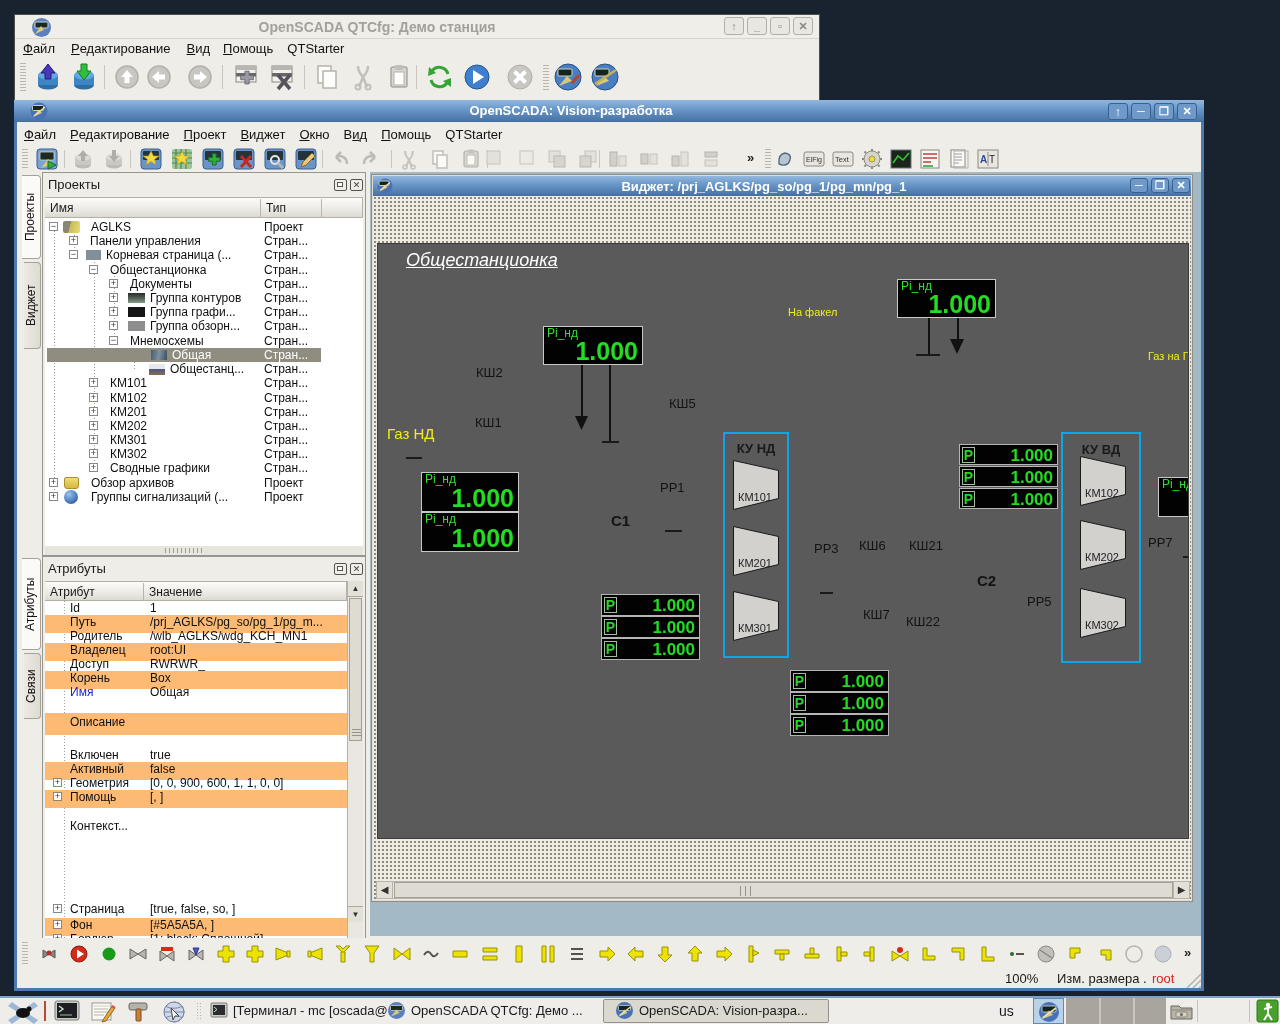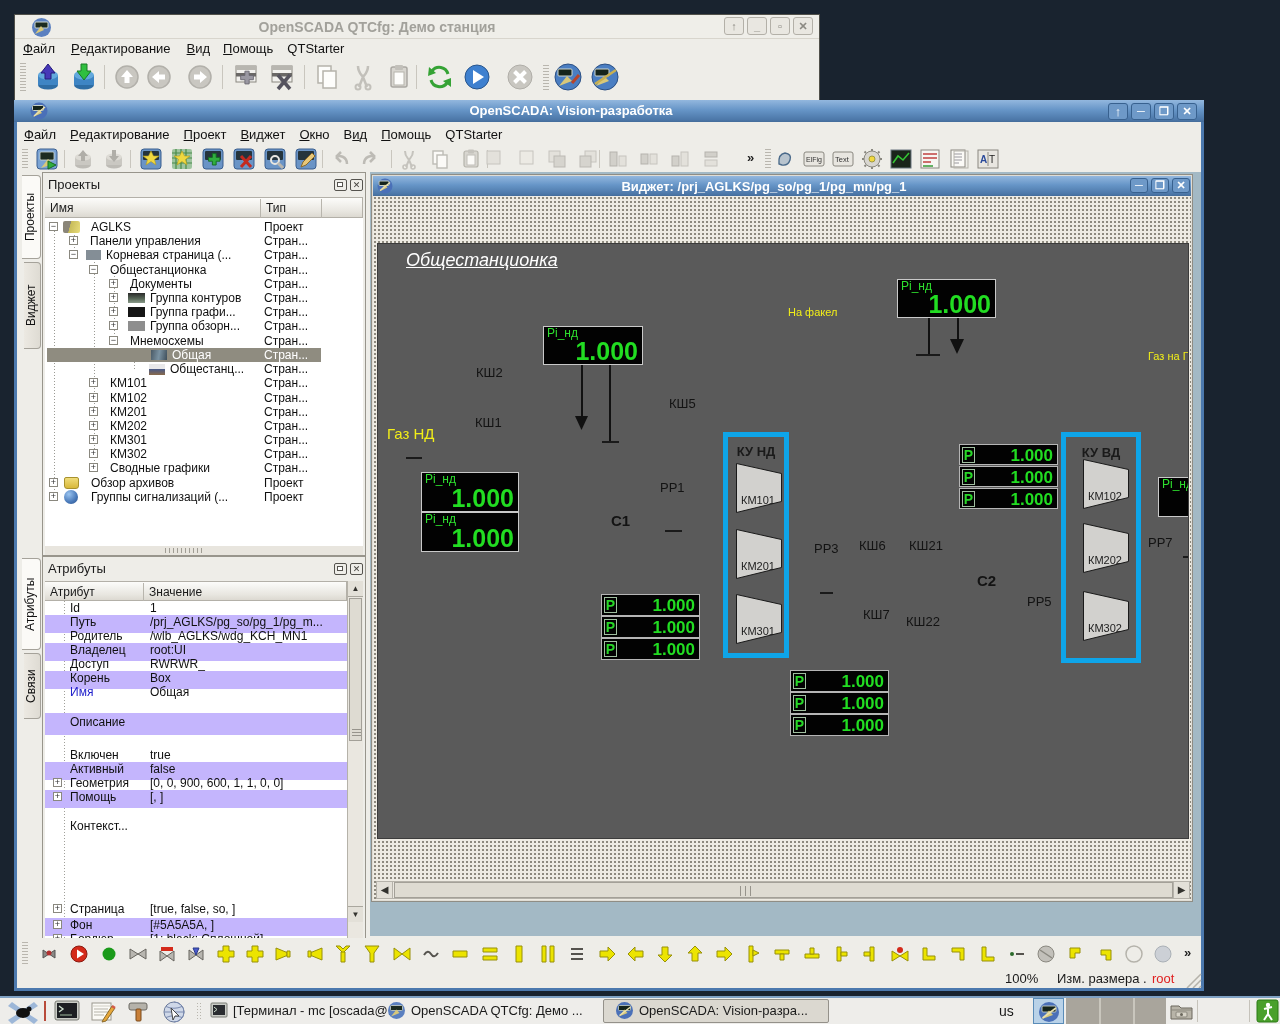--- a/index.html
+++ b/index.html
@@ -13,37 +13,37 @@
 .menu span{display:inline-block;color:#111;}
 .u{text-decoration:underline;}
 .grip{position:absolute;width:6px;background-image:repeating-linear-gradient(to bottom,#b9b6ae 0 1px,transparent 1px 3px);}
 .vsep{position:absolute;width:1px;background:#c9c6be;}
 
 .trow{position:absolute;height:14px;font-size:12px;color:#101010;white-space:nowrap;}
 .pm{position:absolute;width:9px;height:9px;background:#fff;border:1px solid #8a887f;font-size:9px;line-height:7px;text-align:center;color:#333;}
 .t2{position:absolute;left:219px;}
 
 .arow{position:absolute;left:0px;width:302px;height:18px;font-size:12px;color:#101010;}
-.agray{background:#c4b5fd;}
+.agray{background:#fdba74;}
 .alab{position:absolute;left:25px;}
 .aval{position:absolute;left:105px;white-space:nowrap;}
 
 .disp{position:absolute;background:#020202;border:1px solid #c9c9c9;}
 .disp .tag{position:absolute;left:3px;top:0px;color:#2ee02e;font-size:12px;line-height:13px;}
 .disp .val{position:absolute;right:4px;bottom:2px;color:#22dd22;font-weight:bold;font-size:25px;line-height:22px;}
 .prow{position:absolute;width:99px;height:22px;background:#020202;border:1px solid #b5b5b5;}
 .prow .pb{position:absolute;left:2px;top:2px;width:13px;height:16px;border:1px solid #9fbf9f;color:#28d828;font-size:14px;font-weight:bold;text-align:center;line-height:15px;}
 .prow .pv{position:absolute;right:4px;top:1px;color:#22dd22;font-weight:bold;font-size:17px;}
 .clab{position:absolute;color:#131313;font-size:13px;white-space:nowrap;}
 .ylab{position:absolute;color:#f2ee18;font-size:11px;white-space:nowrap;text-align:center;}
 .dash{position:absolute;height:2px;background:#1a1a1a;}
 .vline{position:absolute;width:2px;background:#111;}
 .trap{position:absolute;width:46px;height:50px;}
 .traplab{position:absolute;color:#1d1d1d;font-size:11px;}
-.kubox{position:absolute;border:5px solid #0ea5e9;}
+.kubox{position:absolute;border:2px solid #0ea5e9;}
 </style></head>
 <body>
 <div id="page">
 
 <div class="abs win" id="qtcfg" style="left:14px;top:14px;width:806px;height:96px;border:1px solid #50504a;">
   <div class="abs" style="left:0;top:0;width:100%;height:24px;background:#efeee9;border-bottom:1px solid #d8d5cd;"></div>
   <div class="abs" style="left:16px;top:2px;width:21px;height:21px;"><svg width="21" height="21">
           <circle cx="10.5" cy="10.5" r="9.5" fill="#5b80c0"></circle>
           <rect x="4" y="5" width="13" height="6" rx="1" fill="#1c2b20" stroke="#cfd8cf" stroke-width="1"></rect>
           <path d="M4 17 L10 9 L13 13 Z" fill="#d8c87a"></path>

